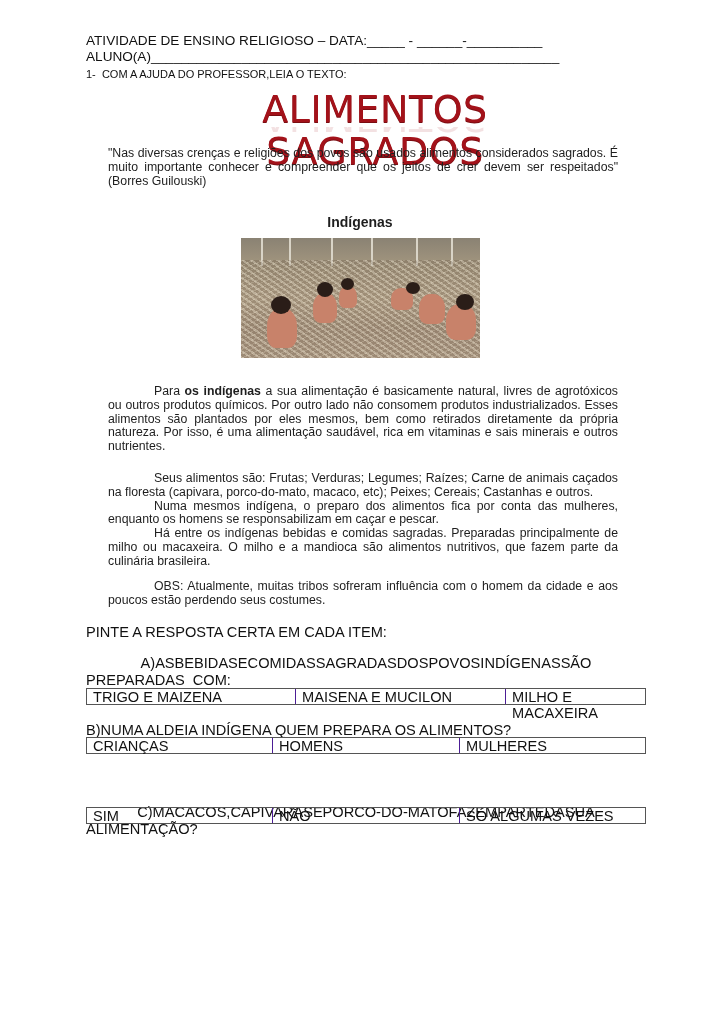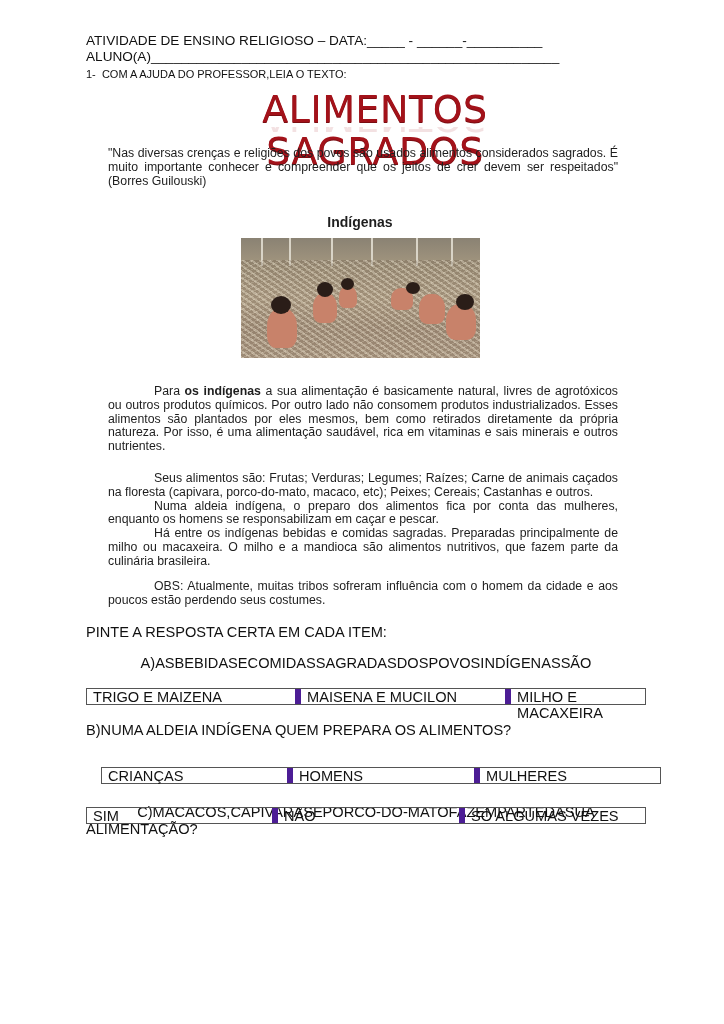--- a/index.html
+++ b/index.html
@@ -26,21 +26,21 @@
     .photo .ground { position: absolute; left: 0; right: 0; top: 22px; bottom: 0;
              background:
               repeating-linear-gradient(35deg, rgba(230,220,200,0.35) 0 2px, rgba(120,100,80,0.2) 2px 5px),
               repeating-linear-gradient(-25deg, rgba(210,200,180,0.3) 0 1px, rgba(90,75,60,0.15) 1px 4px); }
     .person { position: absolute; background: #c8826a; border-radius: 45% 45% 30% 30%; }
     .head { position: absolute; background: #2a1d18; border-radius: 50%; }
     .q { position: absolute; left: 86px; width: 560px; font-size: 14.6px; line-height: 16.5px; color: #111; }
     .q .spread { display: flex; justify-content: center; }
     .opts { position: absolute; left: 86px; width: 560px; height: 17px; border: 1px solid #555; display: flex; box-sizing: border-box; }
     .opt { font-size: 14.6px; line-height: 16px; padding-left: 6px; box-sizing: border-box; color: #111; cursor: pointer; }
-    .opt + .opt { border-left: 6px solid #4c1d95; }
+    .opt + .opt { border-left: 1px solid #4c1d95; }
     .c1 { width: 185px; } .c2 { width: 187px; } .c3 { flex: 1; }
   </style>
 </head>
 <body>
 
 <div class="hdr" style="top:33px;">ATIVIDADE DE ENSINO RELIGIOSO – DATA:_____ - ______-__________</div>
 <div class="hdr" style="top:49px;">ALUNO(A)______________________________________________________</div>
 <div class="hdr small" style="top:66px;">1-  COM A AJUDA DO PROFESSOR,LEIA O TEXTO:</div>
 
 <div class="title">ALIMENTOS SAGRADOS</div>
@@ -72,21 +72,21 @@
   <div class="person" style="left:205px;top:66px;width:30px;height:36px;"></div>
   <div class="head" style="left:215px;top:56px;width:18px;height:16px;"></div>
 </div>
 
 <div class="scan" style="top:385px;">
   <p class="indent"><span>Para </span><b>os indígenas</b><span> a sua alimentação é basicamente natural, livres de agrotóxicos ou outros produtos químicos. Por outro lado  não consomem produtos industrializados. Esses alimentos são plantados por eles mesmos, bem como retirados diretamente da própria natureza. Por isso, é uma alimentação saudável, rica em vitaminas e sais minerais e outros nutrientes.</span></p>
 </div>
 
 <div class="scan" style="top:472px;">
   <p class="indent">Seus alimentos são: Frutas; Verduras; Legumes; Raízes; Carne de animais caçados na floresta (capivara, porco-do-mato, macaco, etc); Peixes; Cereais; Castanhas e outros.</p>
-  <p class="indent">Numa aldeia indígena, o preparo dos alimentos fica por conta das mulheres, enquanto os homens se responsabilizam em caçar e pescar.</p>
+  <p class="indent">Numa mesmos indígena, o preparo dos alimentos fica por conta das mulheres, enquanto os homens se responsabilizam em caçar e pescar.</p>
   <p class="indent">Há entre os indígenas bebidas e comidas sagradas. Preparadas principalmente de milho ou macaxeira. O milho e a mandioca são alimentos nutritivos, que fazem parte da culinária brasileira.</p>
 </div>
 
 <div class="scan" style="top:580px;">
   <p class="indent">OBS: Atualmente, muitas tribos sofreram influência com o homem da cidade e aos poucos estão perdendo seus costumes.</p>
 </div>
 
 <div class="q" style="top:624px;">PINTE A RESPOSTA CERTA EM CADA ITEM:</div>
 
 <div class="q" style="top:655px;">
@@ -94,29 +94,30 @@
     <span>A)AS</span>
     <span>BEBIDAS</span>
     <span>E</span>
     <span>COMIDAS</span>
     <span>SAGRADAS</span>
     <span>DOS</span>
     <span>POVOS</span>
     <span>INDÍGENAS</span>
     <span>SÃO</span>
   </div>
+  <div style="white-space:pre;">PREPARADAS  COM:</div>
 </div>
 <div class="opts" style="top:688px;gap:23px;">
   <div class="opt c1">TRIGO E MAIZENA</div>
   <div class="opt c2">MAISENA E MUCILON</div>
   <div class="opt c3">MILHO E MACAXEIRA</div>
 </div>
 
 <div class="q" style="top:722px;">B)NUMA ALDEIA INDÍGENA QUEM PREPARA OS ALIMENTOS?</div>
-<div class="opts" style="top:767px;margin-left:15px;">
+<div class="opts" style="top:737px;">
   <div class="opt c1">CRIANÇAS</div>
   <div class="opt c2">HOMENS</div>
   <div class="opt c3">MULHERES</div>
 </div>
 
 <div class="q" style="top:804px;">
   <div class="spread">
     <span>C)MACACOS,</span>
     <span>CAPIVARAS</span>
     <span>E</span>

